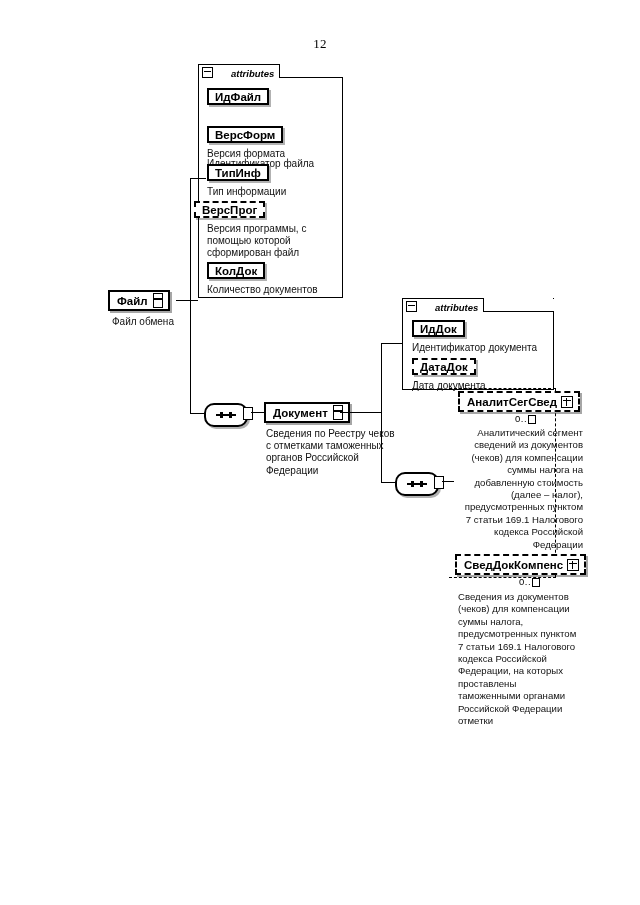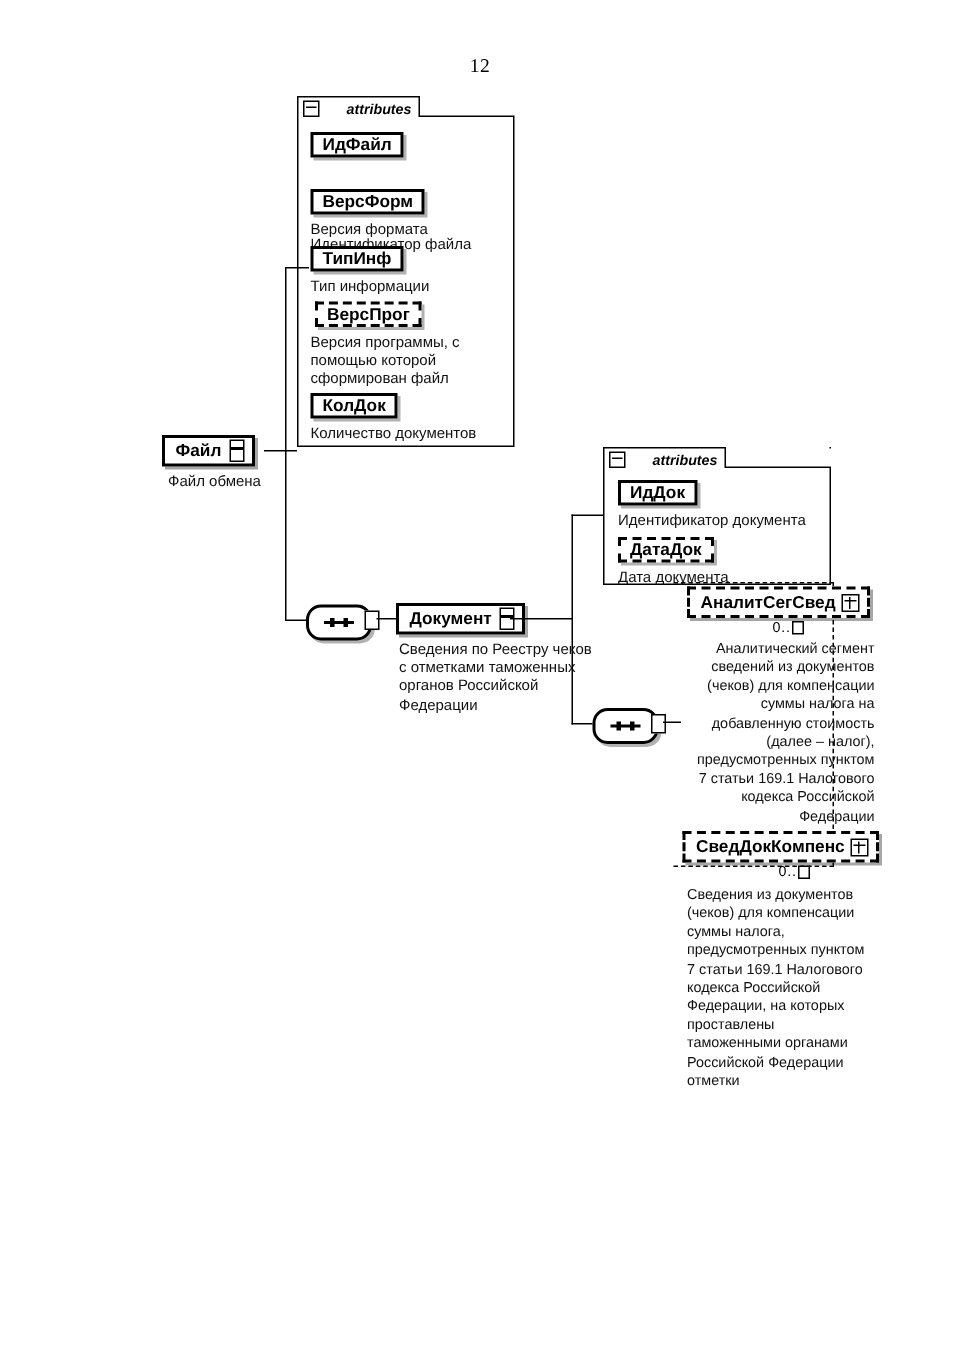--- a/index.html
+++ b/index.html
@@ -209,21 +209,21 @@
     <div class="attr solid" style="left:207px;top:126px;">
       <span>ВерсФорм</span>
     </div>
     <div class="caption" style="left:207px;top:148px;width:130px;">Версия формата</div>
 
     <div class="attr solid" style="left:207px;top:164px;">
       <span>ТипИнф</span>
     </div>
     <div class="caption" style="left:207px;top:186px;width:130px;">Тип информации</div>
 
-    <div class="attr dashed" style="left:210px;top:201px;">
+    <div class="attr dashed" style="left:194px;top:201px;">
       <span>ВерсПрог</span>
     </div>
     <div class="caption" style="left:207px;top:223px;width:120px;">Версия программы, с
 помощью которой
 сформирован файл</div>
 
     <div class="attr solid" style="left:207px;top:262px;">
       <span>КолДок</span>
     </div>
     <div class="caption" style="left:207px;top:284px;width:135px;">Количество документов</div>

